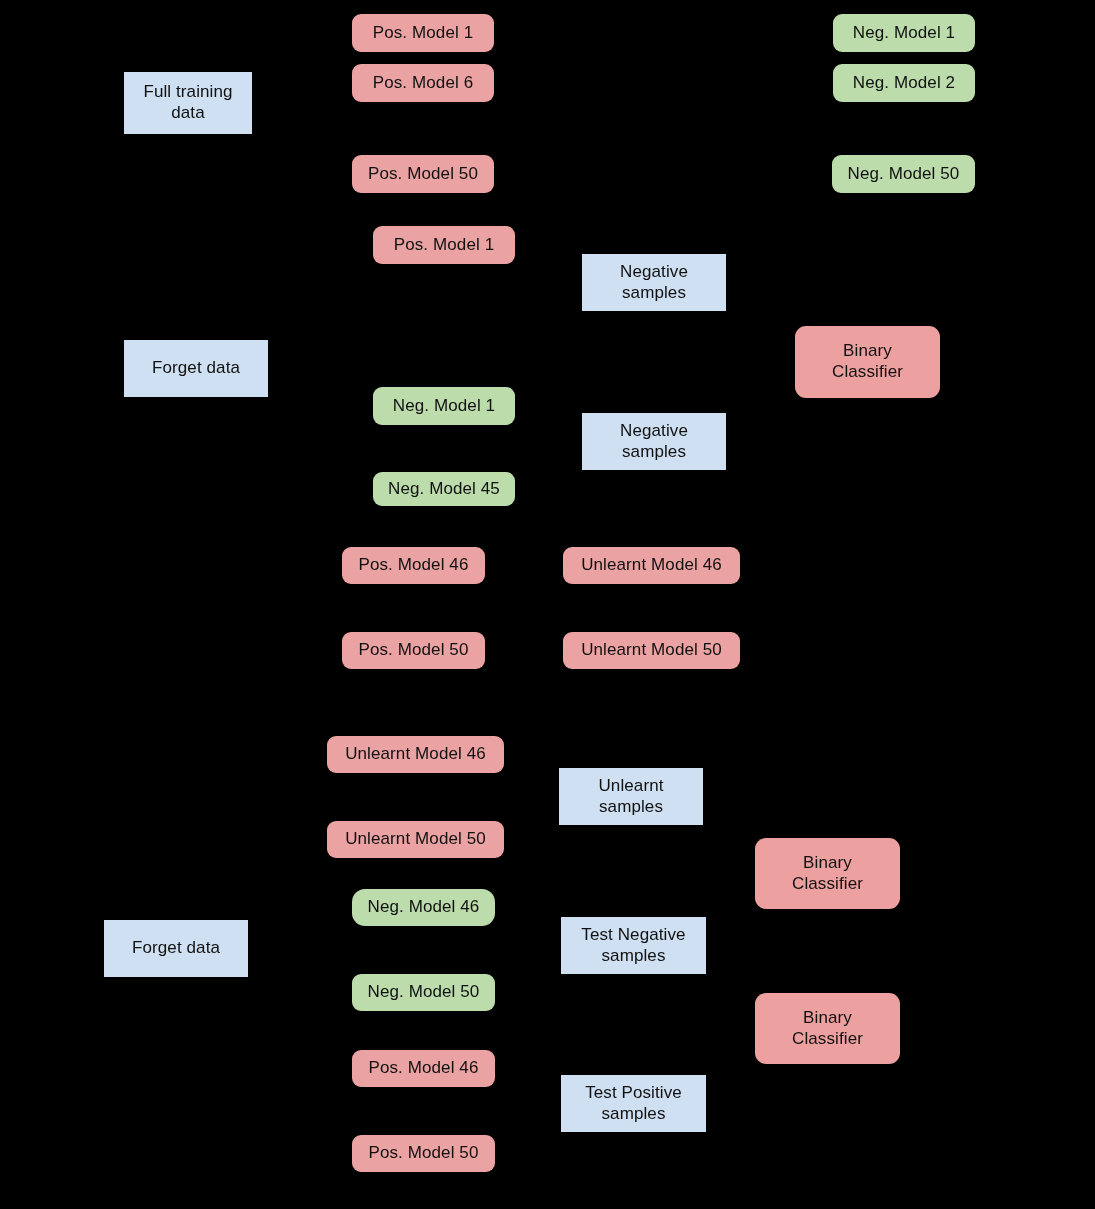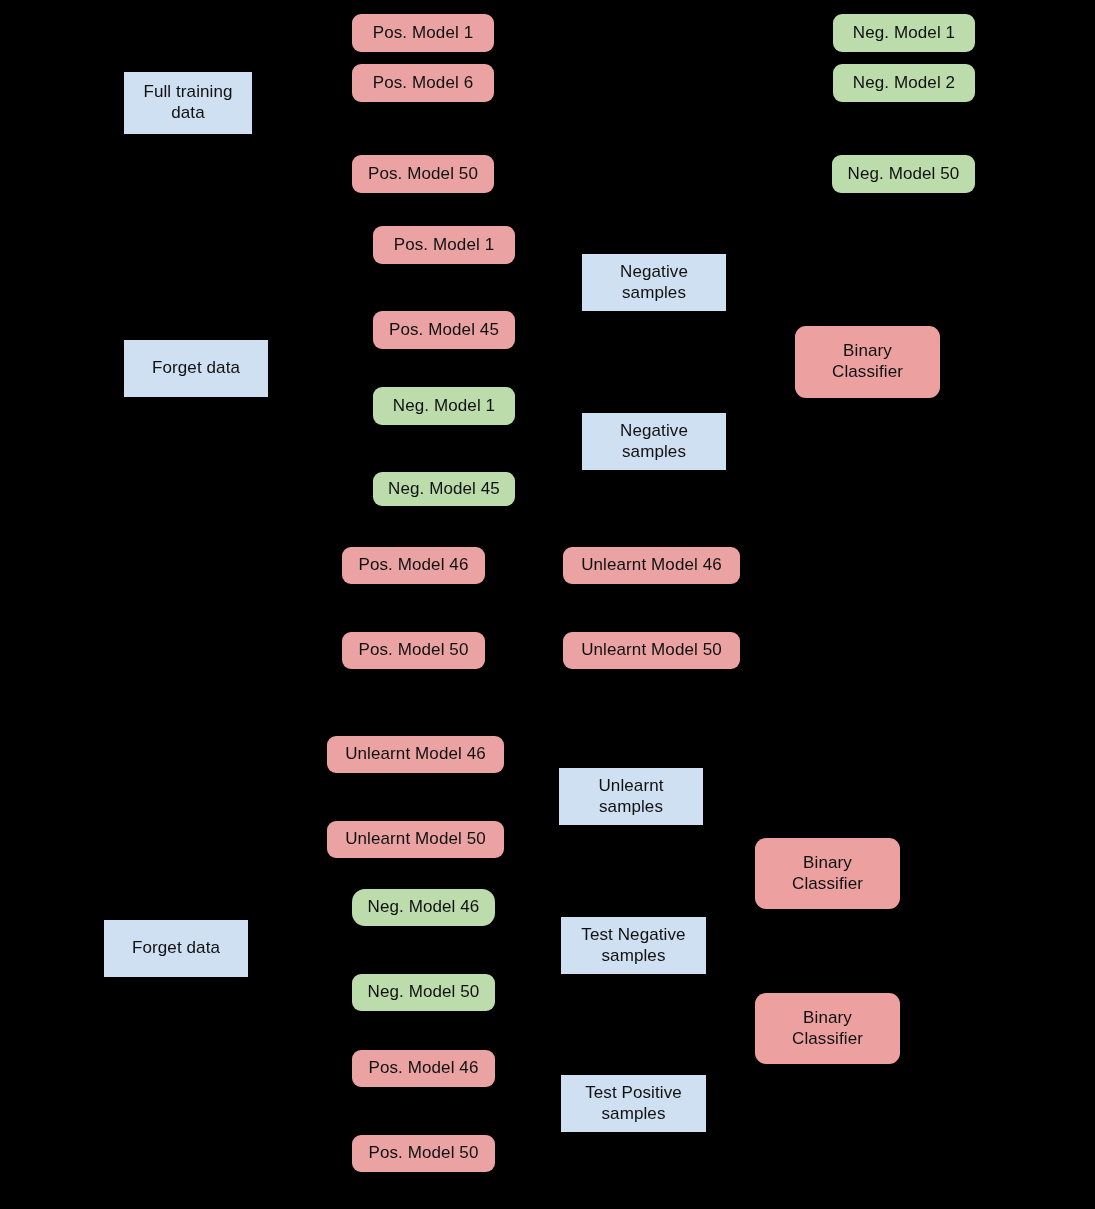--- a/index.html
+++ b/index.html
@@ -55,21 +55,20 @@
     <div class="node data" style="left: 124px; top: 72px; width: 128px; height: 62px;"><span>Full training
 data</span></div>
     <div class="node pos" style="left: 352px; top: 14px; width: 142px; height: 38px;"><span>Pos. Model 1</span></div>
     <div class="node pos" style="left: 352px; top: 64px; width: 142px; height: 38px;"><span>Pos. Model 6</span></div>
     <div class="node pos" style="left: 352px; top: 155px; width: 142px; height: 38px;"><span>Pos. Model 50</span></div>
     <div class="node neg" style="left: 833px; top: 14px; width: 142px; height: 38px;"><span>Neg. Model 1</span></div>
     <div class="node neg" style="left: 833px; top: 64px; width: 142px; height: 38px;"><span>Neg. Model 2</span></div>
     <div class="node neg" style="left: 832px; top: 155px; width: 143px; height: 38px;"><span>Neg. Model 50</span></div>
     <div class="node data" style="left: 124px; top: 340px; width: 144px; height: 57px;"><span>Forget data</span></div>
     <div class="node pos" style="left: 373px; top: 226px; width: 142px; height: 38px;"><span>Pos. Model 1</span></div>
-    <div class="node pos" style="left: 373px; top: 311px; width: 142px; height: 38px;"><span>Pos. Model 45</span></div>
     <div class="node neg" style="left: 373px; top: 387px; width: 142px; height: 38px;"><span>Neg. Model 1</span></div>
     <div class="node neg" style="left: 373px; top: 472px; width: 142px; height: 34px;"><span>Neg. Model 45</span></div>
     <div class="node data" style="left: 582px; top: 254px; width: 144px; height: 57px;"><span>Negative
 samples</span></div>
     <div class="node data" style="left: 582px; top: 413px; width: 144px; height: 57px;"><span>Negative
 samples</span></div>
     <div class="node clf" style="left: 779px; top: 326px; width: 145px; height: 72px;"><span>Binary
 Classifier</span></div>
     <div class="node pos" style="left: 342px; top: 547px; width: 143px; height: 37px;"><span>Pos. Model 46</span></div>
     <div class="node pos" style="left: 563px; top: 547px; width: 177px; height: 37px;"><span>Unlearnt Model 46</span></div>

